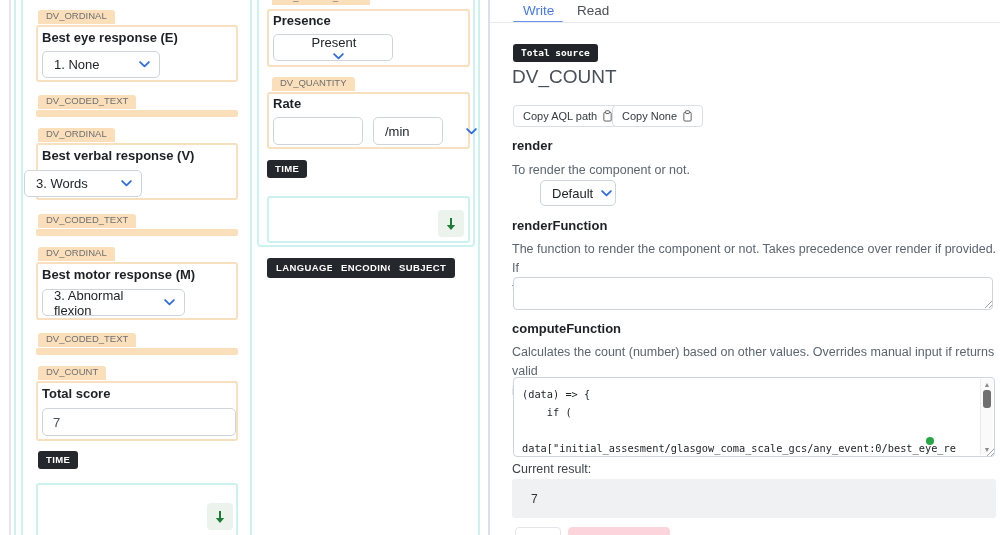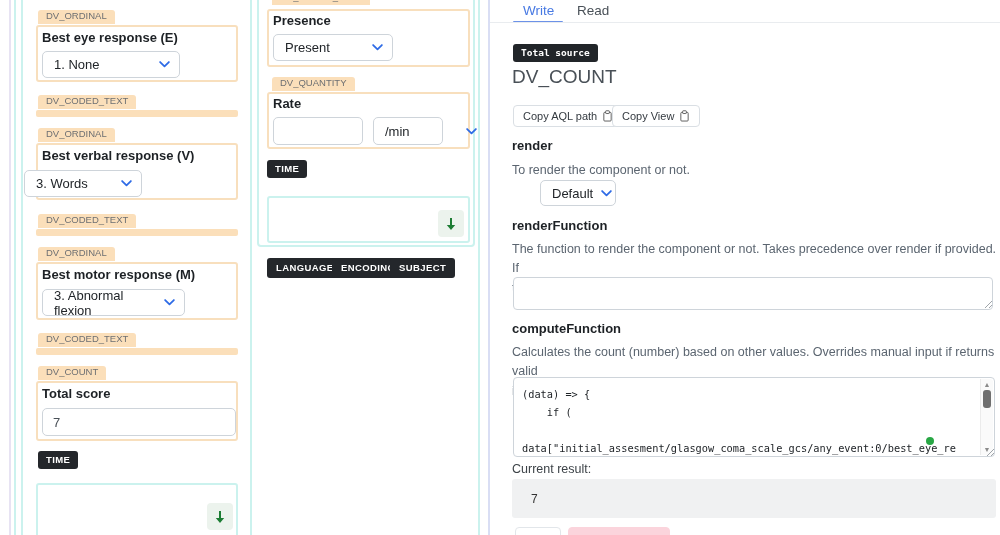--- a/index.html
+++ b/index.html
@@ -72,21 +72,21 @@
 
   <div class="vdiv" style="left:9px; background:#e7e3f3;"></div>
 
   <div class="cyanborder" style="left:14px; top:-12px; width:466px; height:572px;"></div>
 
   <div class="cyanborder" style="left:21px; top:-8px; width:231px; height:560px; background:#fff;"></div>
 
   <div class="badge-tan" style="left:38px; top:10px;">DV_ORDINAL</div>
   <div class="fieldbox" style="left:36px; top:25px; width:202px; height:57px;"></div>
   <div class="flabel" style="left:42px; top:30px;">Best eye response (E)</div>
-  <div class="sel" style="left:42px; top:51px; width:138px; height:27px;">
+  <div class="sel" style="left:42px; top:51px; width:118px; height:27px;">
     <span>1. None</span>
     <svg width="11" height="7" viewBox="0 0 12 8">
         <path d="M1 1.2l5 5 5-5" stroke="#2e6be6" stroke-width="2" fill="none" stroke-linecap="round" stroke-linejoin="round"></path>
       </svg>
   </div>
 
   <div class="badge-tan" style="left:38px; top:95px;">DV_CODED_TEXT</div>
   <div class="tan-bar" style="left:36px; top:110px; width:202px;"></div>
 
   <div class="badge-tan" style="left:38px; top:128px;">DV_ORDINAL</div>
@@ -127,21 +127,21 @@
         <path d="M5 1h2v7h3.2L6 13 1.8 8H5z" fill="#1d7d34"></path>
       </svg>
   </div>
 
   <div class="cyanborder" style="left:257px; top:-14px; width:218px; height:261px; background:#fff;"></div>
 
   <div class="badge-tan" style="left:272px; top:-9px;">DV_CODED_TEXT</div>
 
   <div class="fieldbox" style="left:267px; top:9px; width:203px; height:58px;"></div>
   <div class="flabel" style="left:273px; top:13px;">Presence</div>
-  <div class="sel" style="left:273px; top:34px; width:120px; height:27px;">
+  <div class="sel" style="left:273px; top:34px; width:120px; height:27px;flex-direction:column;">
     <span>Present</span>
     <svg width="11" height="7" viewBox="0 0 12 8">
         <path d="M1 1.2l5 5 5-5" stroke="#2e6be6" stroke-width="2" fill="none" stroke-linecap="round" stroke-linejoin="round"></path>
       </svg>
   </div>
 
   <div class="badge-tan" style="left:272px; top:77px;">DV_QUANTITY</div>
   <div class="fieldbox" style="left:267px; top:92px; width:203px; height:57px;"></div>
   <div class="flabel" style="left:273px; top:96px;">Rate</div>
   <input class="tinput" style="left: 273px; top: 117px; width: 90px; height: 28px;" value="">
@@ -176,21 +176,21 @@
   <div class="title-lg" style="left:512px; top:66px;">DV_COUNT</div>
 
   <div class="btn-outline" style="left:513px; top:105px;">
     <span>Copy AQL path</span>
     <svg width="11" height="12" viewBox="0 0 12 13">
         <rect x="2" y="2.5" width="8" height="9.5" rx="1" fill="none" stroke="#555" stroke-width="1"></rect>
         <rect x="4" y="0.8" width="4" height="3" rx="0.6" fill="#fff" stroke="#555" stroke-width="1"></rect>
       </svg>
   </div>
   <div class="btn-outline" style="left:612px; top:105px;">
-    <span>Copy View</span>
+    <span>Copy None</span>
     <svg width="11" height="12" viewBox="0 0 12 13">
         <rect x="2" y="2.5" width="8" height="9.5" rx="1" fill="none" stroke="#555" stroke-width="1"></rect>
         <rect x="4" y="0.8" width="4" height="3" rx="0.6" fill="#fff" stroke="#555" stroke-width="1"></rect>
       </svg>
   </div>
 
   <div class="h-bold" style="left:512px; top:138px;">render</div>
   <div class="desc" style="left:512px; top:161px; width:480px;">To render the component or not.</div>
   <div class="sel" style="left:540px; top:180px; width:76px; height:26px;">
     <span>Default</span>

